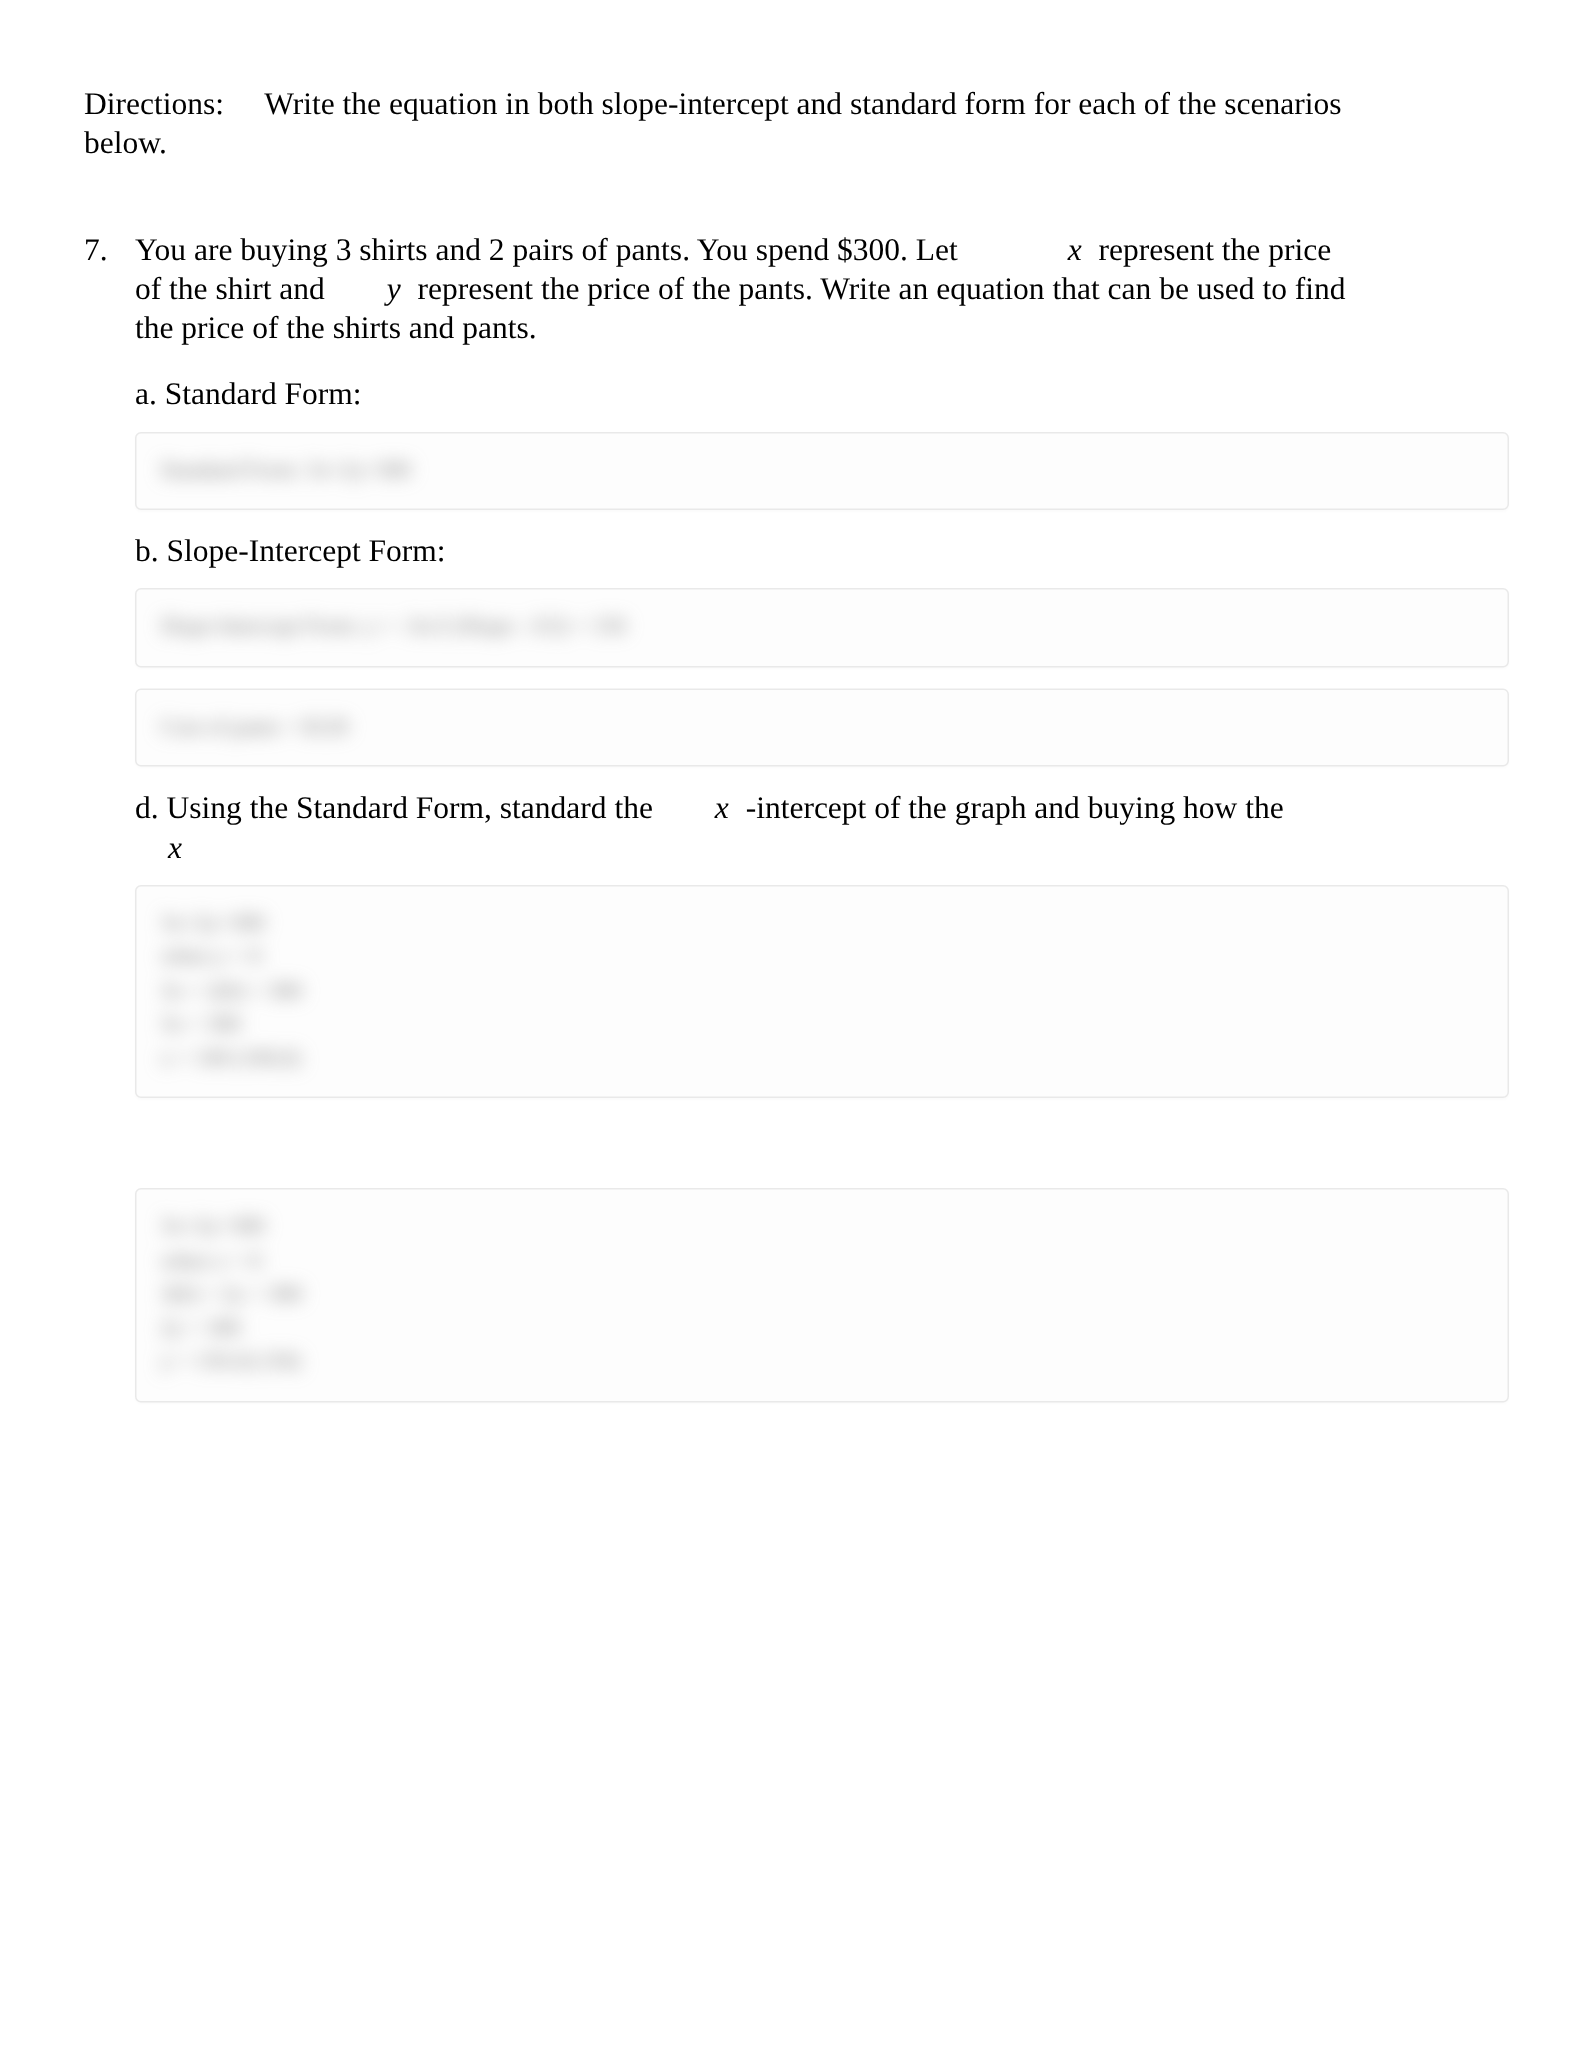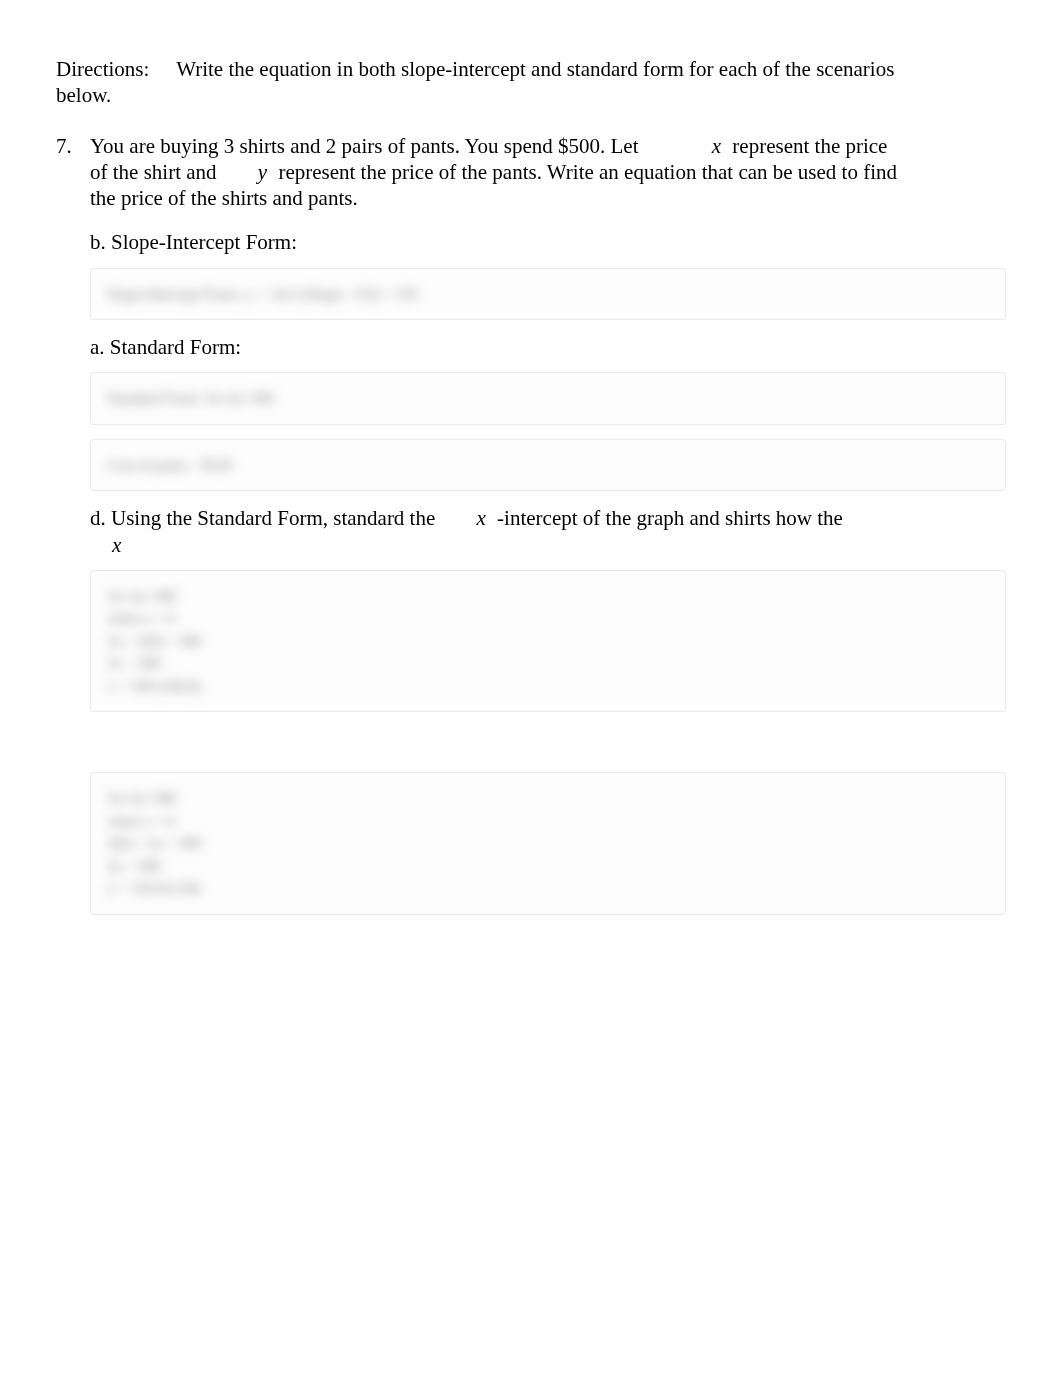--- a/index.html
+++ b/index.html
@@ -6,21 +6,21 @@
     body {
       width: 1062px;
       height: 1376px;
       background: #ffffff;
       font-family: "Times New Roman", Times, serif;
       font-size: 21px;
       color: #000;
       padding: 56px 56px 0 56px;
       line-height: 1.25;
     }
-    .directions { margin-bottom: 24px; max-width: 880px; }
+    .directions { margin-bottom: 44px; max-width: 880px; }
     .directions .label { padding-right: 22px; }
     .problem { display: flex; }
     .num { width: 34px; flex: 0 0 34px; }
     .pcontent { flex: 1; }
     .ptext { max-width: 820px; margin-bottom: 18px; }
     .var { font-style: italic; padding-left: 68px; padding-right: 6px; }
     .var2 { font-style: italic; padding-left: 36px; padding-right: 6px; }
     .sub { margin-top: 14px; }
     .sub-label { margin-bottom: 12px; }
     .indent-d { padding-left: 22px; }
@@ -48,52 +48,52 @@
 <div class="directions">
   <span class="label">Directions:</span>
   <span>Write the equation in both slope-intercept and standard form for each of the scenarios below.</span>
 </div>
 
 <div class="problem">
   <div class="num">7.</div>
   <div class="pcontent">
 
     <div class="ptext">
-      <span>You are buying 3 shirts and 2 pairs of pants. You spend $500. Let</span>
+      <span>You are buying 3 shirts and 2 pairs of pants. You spend $300. Let</span>
       <span class="var">x</span>
       <span>represent the price of the shirt and</span>
       <span class="var2">y</span>
       <span>represent the price of the pants. Write an equation that can be used to find the price of the shirts and pants.</span>
     </div>
 
     <div class="sub">
-      <div class="sub-label">b. Slope-Intercept Form:</div>
+      <div class="sub-label">a. Standard Form:</div>
       <div class="blurbox">
-        <div class="blurtext">Slope-Intercept Form: y = -3x/2 (Slope: -3/2) + 150</div>
+        <div class="blurtext">Standard Form: 3x+2y=300</div>
       </div>
     </div>
 
     <div class="sub">
-      <div class="sub-label">a. Standard Form:</div>
+      <div class="sub-label">b. Slope-Intercept Form:</div>
       <div class="blurbox">
-        <div class="blurtext">Standard Form: 3x+2y=300</div>
+        <div class="blurtext">Slope-Intercept Form: y = -3x/2 (Slope: -3/2) + 150</div>
       </div>
     </div>
 
     <div class="sub">
       <div class="blurbox">
         <div class="blurtext">Cost of pants = $120</div>
       </div>
     </div>
 
     <div class="sub">
       <div class="sub-label">
         <span>d. Using the Standard Form, standard the</span>
         <span class="var2">x</span>
-        <span>-intercept of the graph and shirts how the</span>
+        <span>-intercept of the graph and buying how the</span>
         <div class="indent-d">
           <span style="font-style:italic;padding-right:4px;">x</span>
         </div>
       </div>
       <div class="blurbox">
         <div class="blurtext">3x+2y=300
 when y = 0
 3x + 2(0) = 300
 3x = 300
 x = 100  (100,0)</div>

